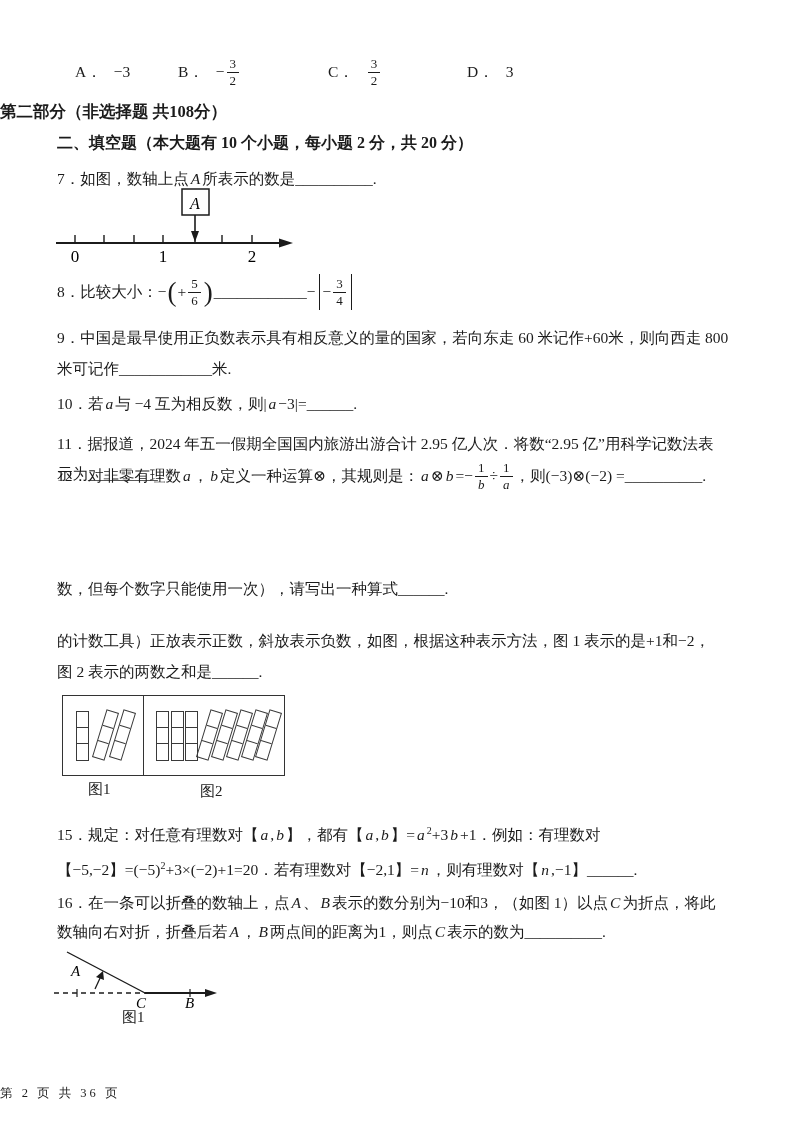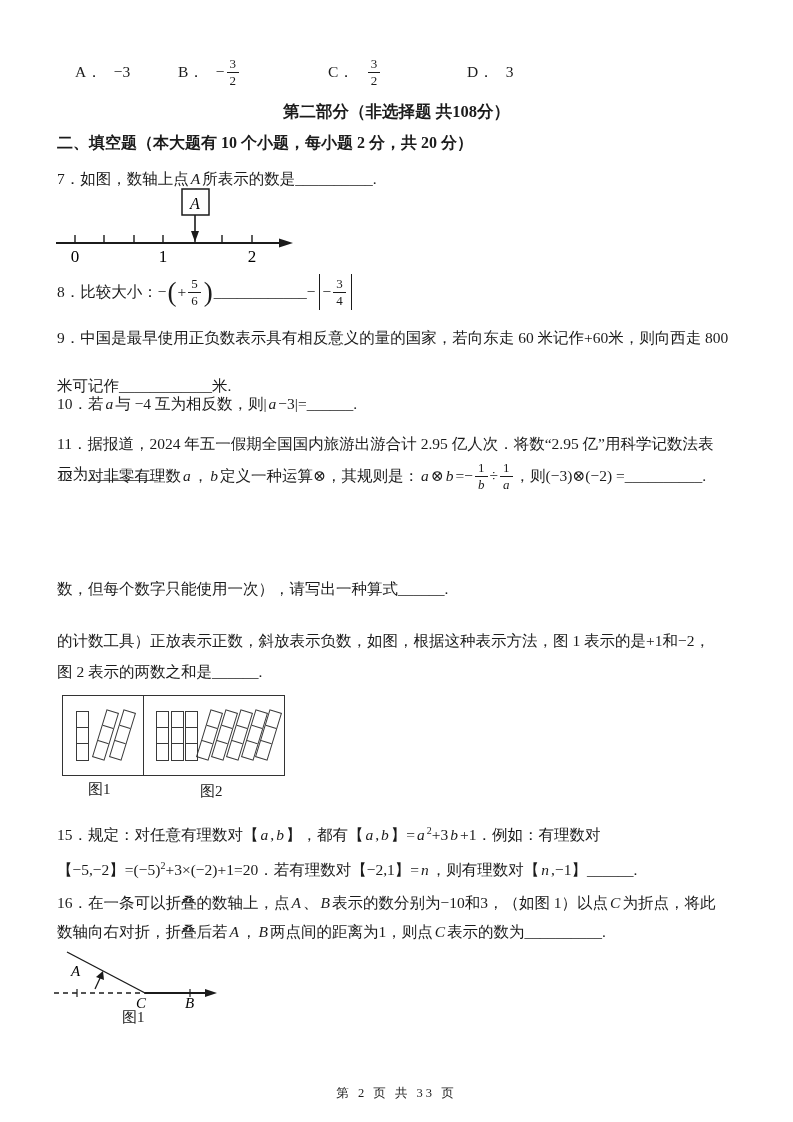--- a/index.html
+++ b/index.html
@@ -1,21 +1,21 @@
 <!DOCTYPE html>
 <html><head>
 <meta charset="utf-8">
 <style>
   html,body{margin:0;padding:0;background:#ffffff;}
   .page{position:relative;width:793px;height:1122px;background:#fff;color:#1b1b1b;
         font-family:"Liberation Serif","DejaVu Serif",serif;font-size:15.5px;overflow:hidden;}
   .ln{position:absolute;left:57px;height:31px;line-height:31px;white-space:nowrap;}
   .flexln{position:absolute;left:57px;display:flex;align-items:center;white-space:nowrap;}
   .bold{font-weight:700;}
-  .center{left:0;width:793px;text-align:center;}
+  .center{left:0;width:793px;}
   i{font-style:italic;font-family:"Liberation Serif",serif;padding:0 2px;}
   sup{font-size:10px;}
   .frac{display:inline-flex;flex-direction:column;align-items:center;vertical-align:middle;
         font-size:13px;line-height:1.2;margin:0 2px;}
   .frac .num{border-bottom:1px solid #1b1b1b;padding:0 3px;}
   .frac .den{padding:0 3px;}
   .tall{font-size:27px;font-weight:400;line-height:1;margin:0 1px;}
   .vbar{display:inline-block;width:1px;height:36px;background:#1b1b1b;margin:0 3px;}
   .blank{letter-spacing:0;}
   .opt{position:absolute;top:52px;height:40px;display:flex;align-items:center;white-space:nowrap;}
@@ -98,21 +98,21 @@
     <span class="vbar"></span>
     <span>−</span>
     <span class="frac">
       <span class="num">3</span>
       <span class="den">4</span>
     </span>
     <span class="vbar"></span>
   </div>
 
   <div class="ln" style="top:322px">9．中国是最早使用正负数表示具有相反意义的量的国家，若向东走 60 米记作+60米，则向西走 800</div>
-  <div class="ln" style="top:370px"><span>米可记作</span><span class="blank">____________</span><span>米.</span></div>
+  <div class="ln" style="top:353px"><span>米可记作</span><span class="blank">____________</span><span>米.</span></div>
 
   <div class="ln" style="top:388px"><span>10．若</span><i>a</i><span>与 −4 互为相反数，则</span><span>|</span><i>a</i><span>−3</span><span>|</span><span>=</span><span class="blank">______</span><span>.</span></div>
 
   <div class="ln" style="top:428px">11．据报道，2024 年五一假期全国国内旅游出游合计 2.95 亿人次．将数“2.95 亿”用科学记数法表</div>
   <div class="ln" style="top:458px"><span>示为</span><span class="blank">_________</span><span>.</span></div>
 
   <div class="flexln" style="top:455px;height:42px">
     <span>12．对非零有理数</span>
     <i>a</i>
     <span>，</span>
@@ -174,15 +174,15 @@
     <line x1="150" y1="41" x2="150" y2="49" stroke="#1b1b1b" stroke-width="1.2"></line>
     <line x1="55" y1="41" x2="61" y2="28" stroke="#1b1b1b" stroke-width="1.3"></line>
     <polygon points="63,23 56,29 64,32" fill="#1b1b1b"></polygon>
     <text x="31" y="28" font-size="15" font-style="italic">A</text>
     <text x="96" y="60" font-size="15" font-style="italic">C</text>
     <text x="145" y="60" font-size="15" font-style="italic">B</text>
   </svg>
   <div class="figcap" style="left:122px;top:1008px">图1</div>
 
 
-  <div class="ln center" style="top:1078px;font-size:12.5px;letter-spacing:3px">第 2 页 共 33 页</div>
+  <div class="ln center" style="top:1078px;font-size:12.5px;letter-spacing:3px">第 2 页 共 36 页</div>
 
 </div>
 
 </body></html>

